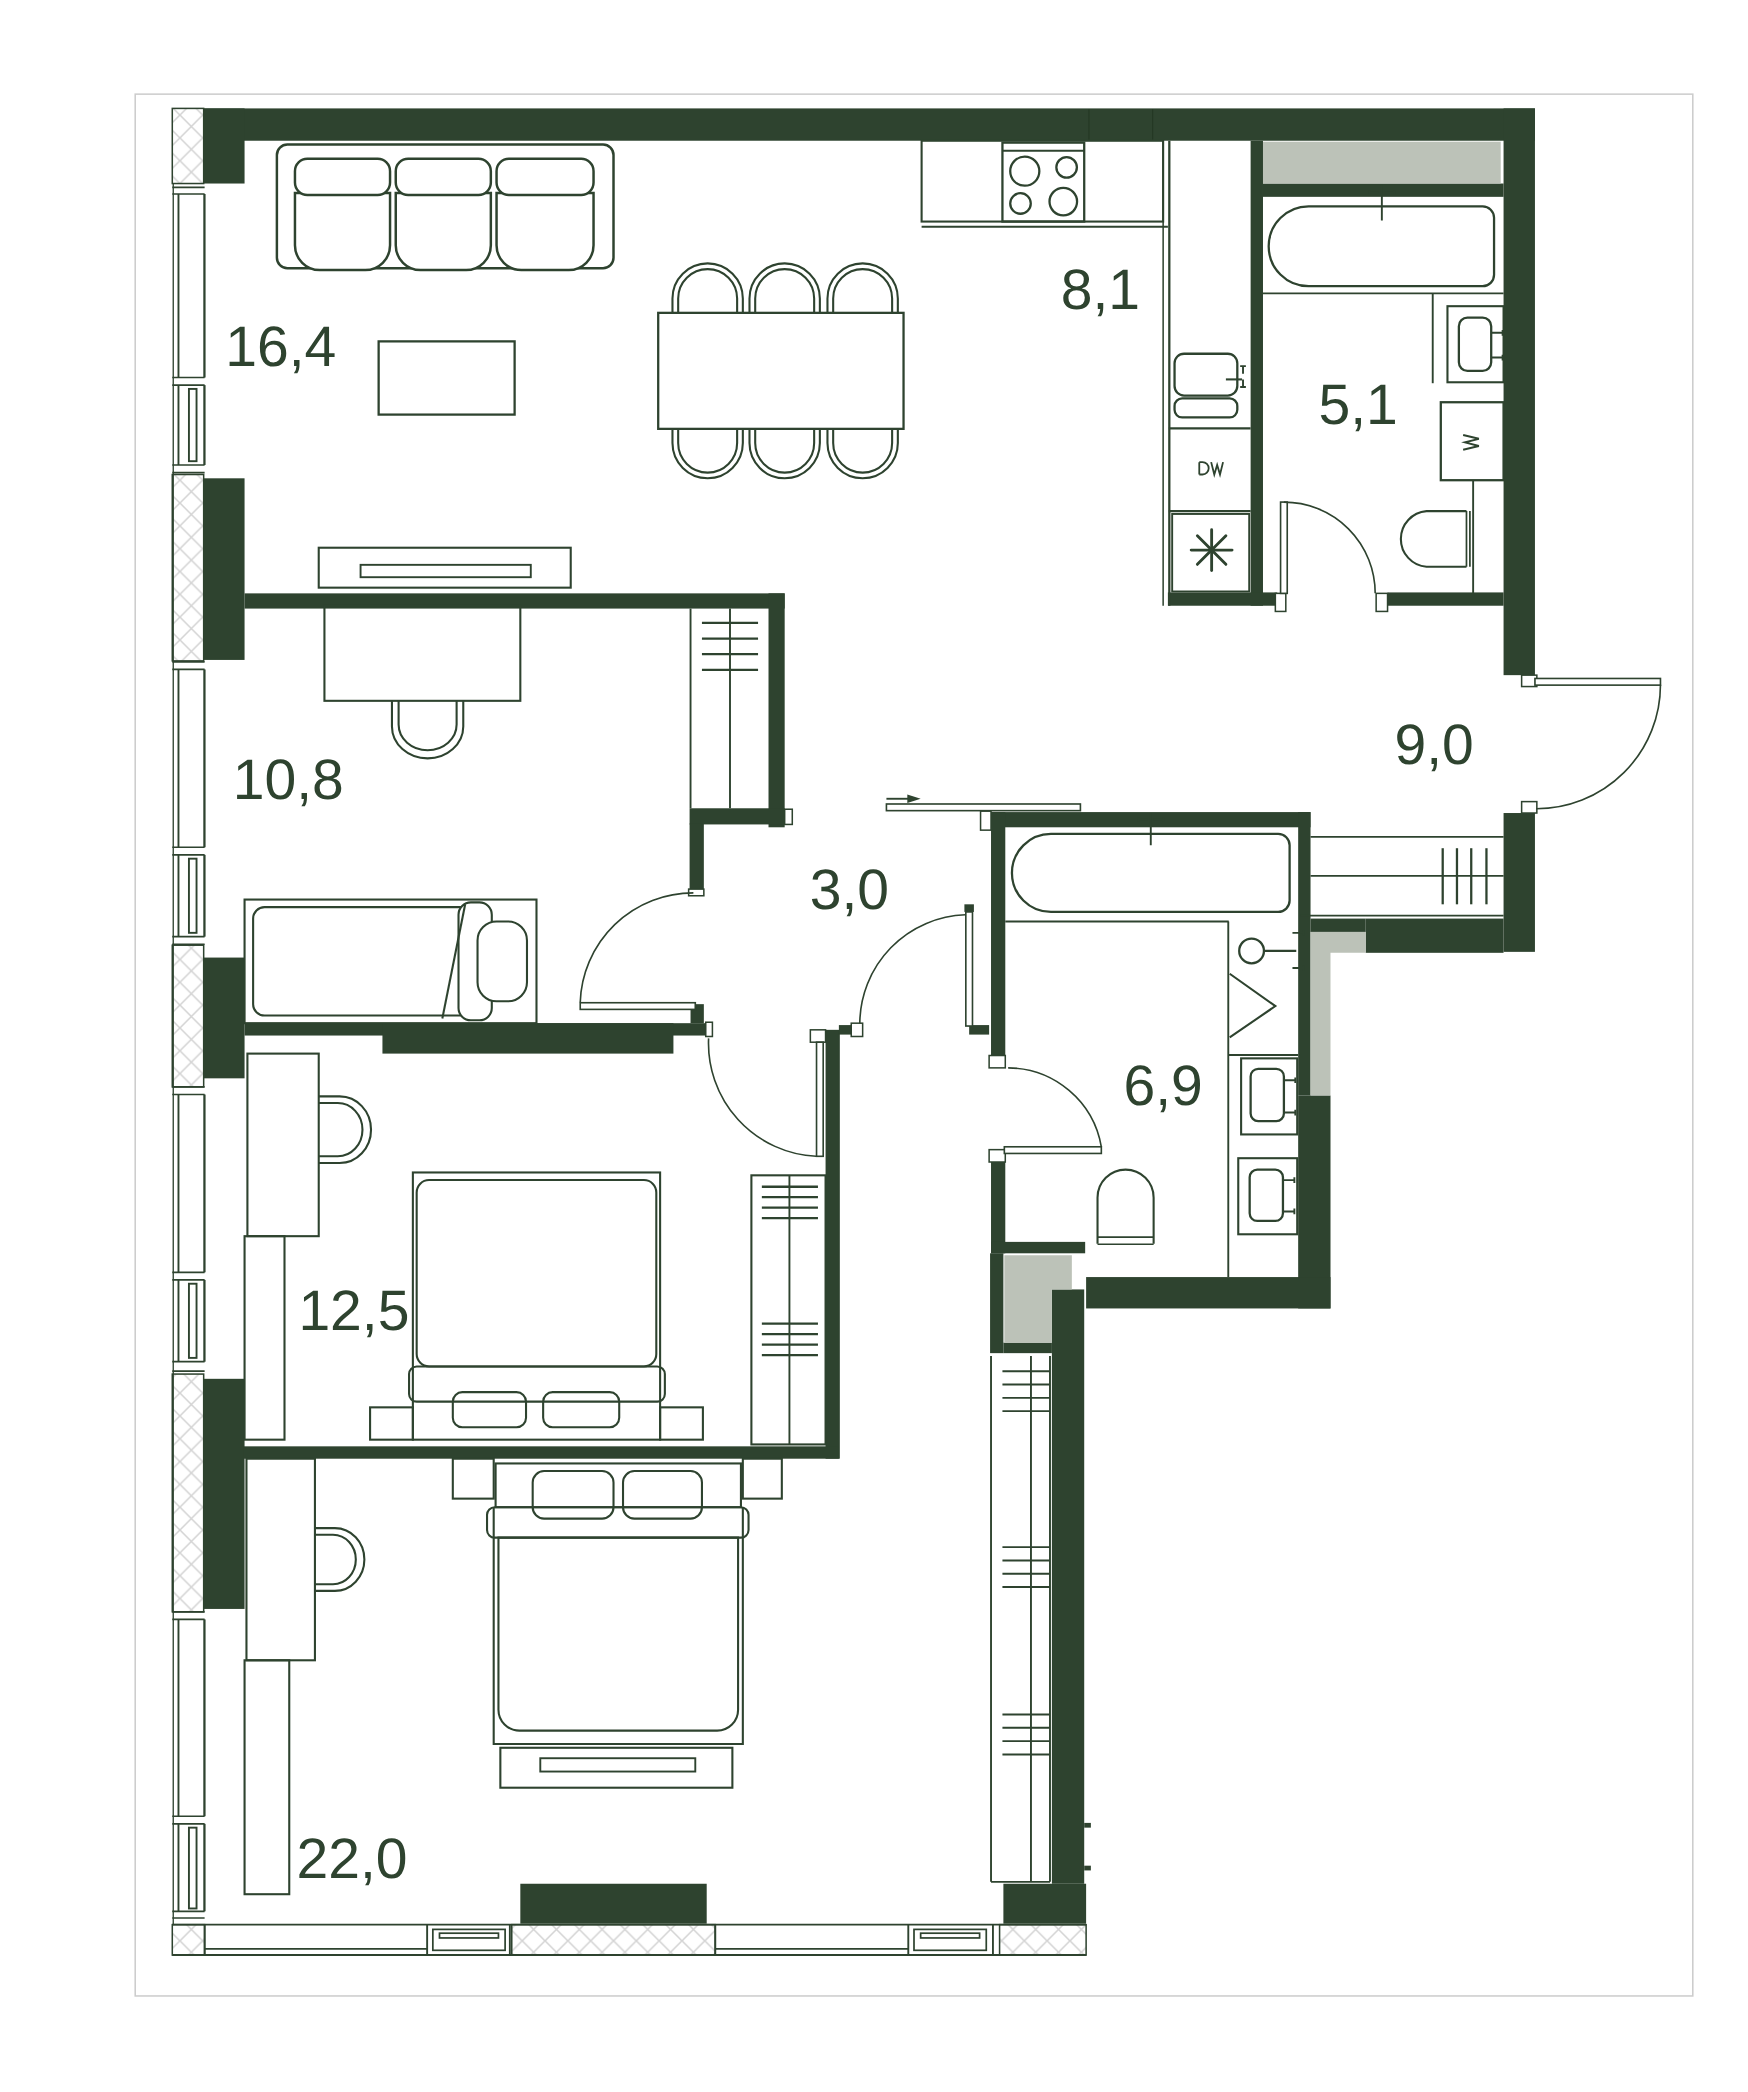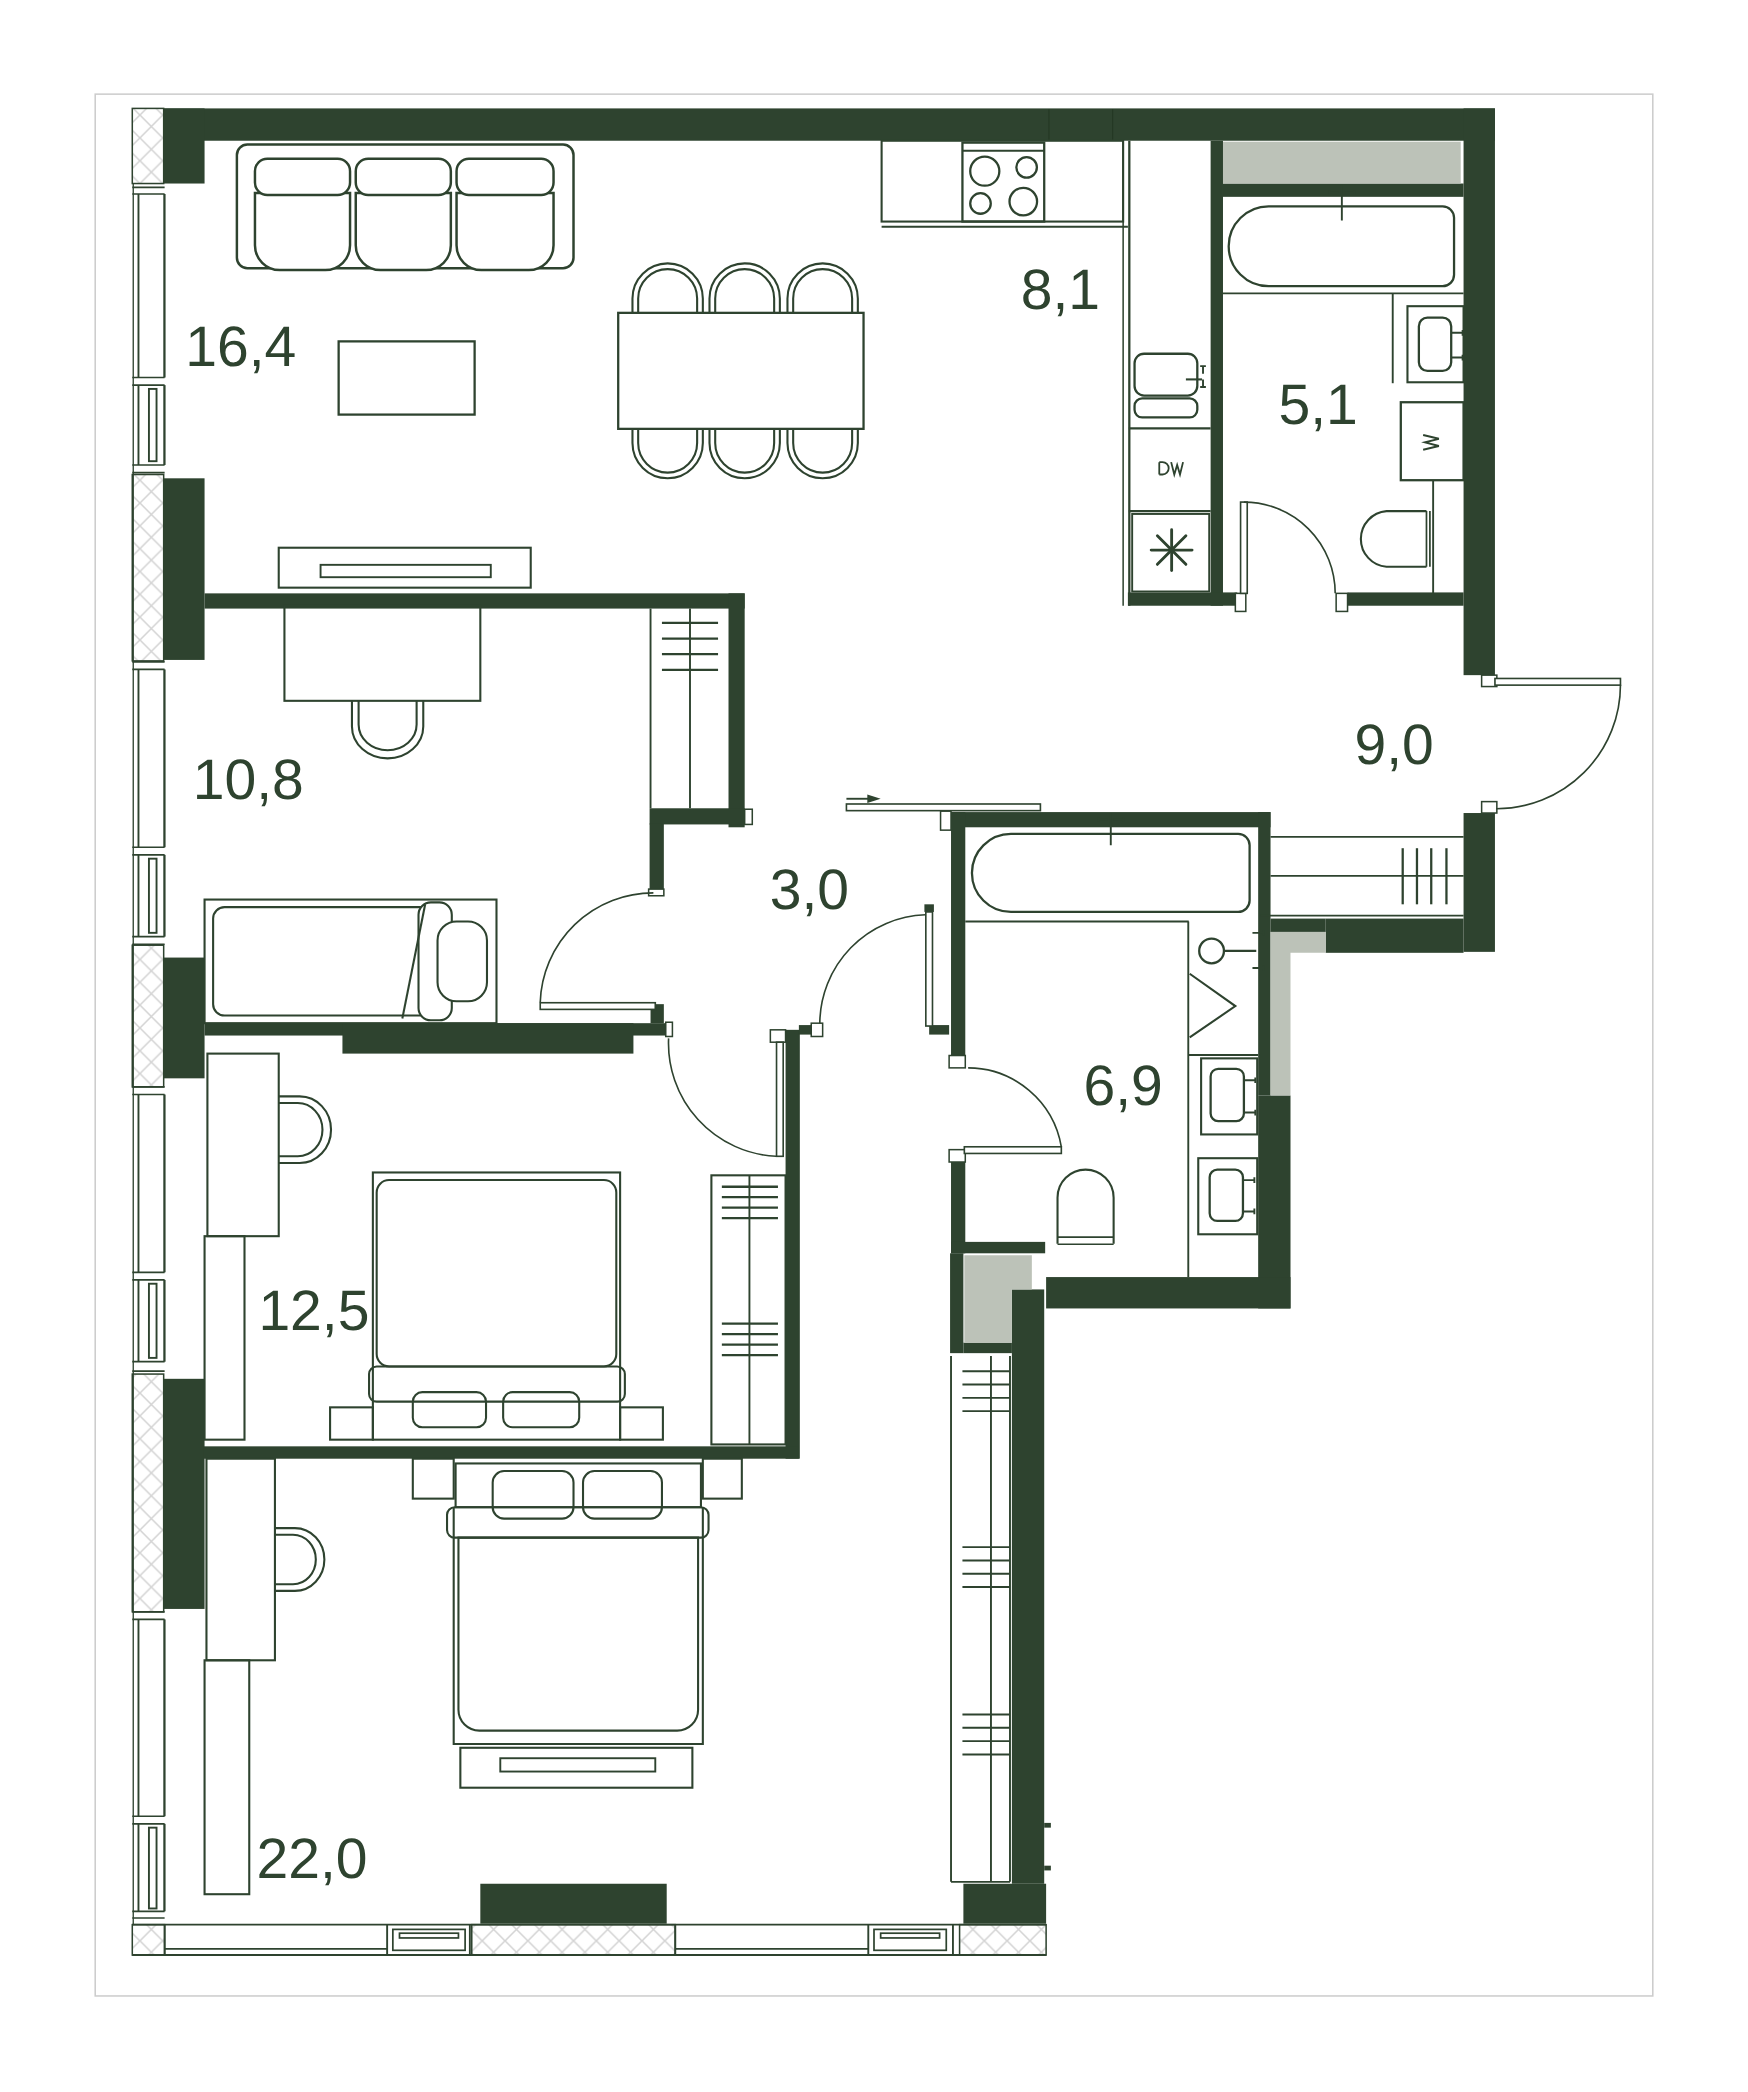--- a/index.html
+++ b/index.html
@@ -1,16 +1,16 @@
 <!DOCTYPE html>
 <html style="font-size:15px"><head>
 <meta charset="utf-8">
 <style>
   html,body{margin:0;padding:0;background:#fff;}
-  .wrap{width:1620px;height:2092px;position:relative;font-family:"Liberation Sans", sans-serif;}
+  .wrap{width:1620px;height:2092px;position:relative;font-family:"Liberation Sans", sans-serif;padding-left:40px;}
   svg{display:block;}
   text{font-family:"Liberation Sans", sans-serif;fill:#2e432f;}
 </style>
 </head>
 <body>
 <div class="wrap">
 <svg width="1748" height="2092" viewBox="0 0 1838 2200" text-rendering="geometricPrecision">
 <defs>
   <pattern id="xh" width="24" height="24" patternUnits="userSpaceOnUse" patternTransform="translate(3,1)">
     <rect width="24" height="24" fill="#ffffff"></rect>

